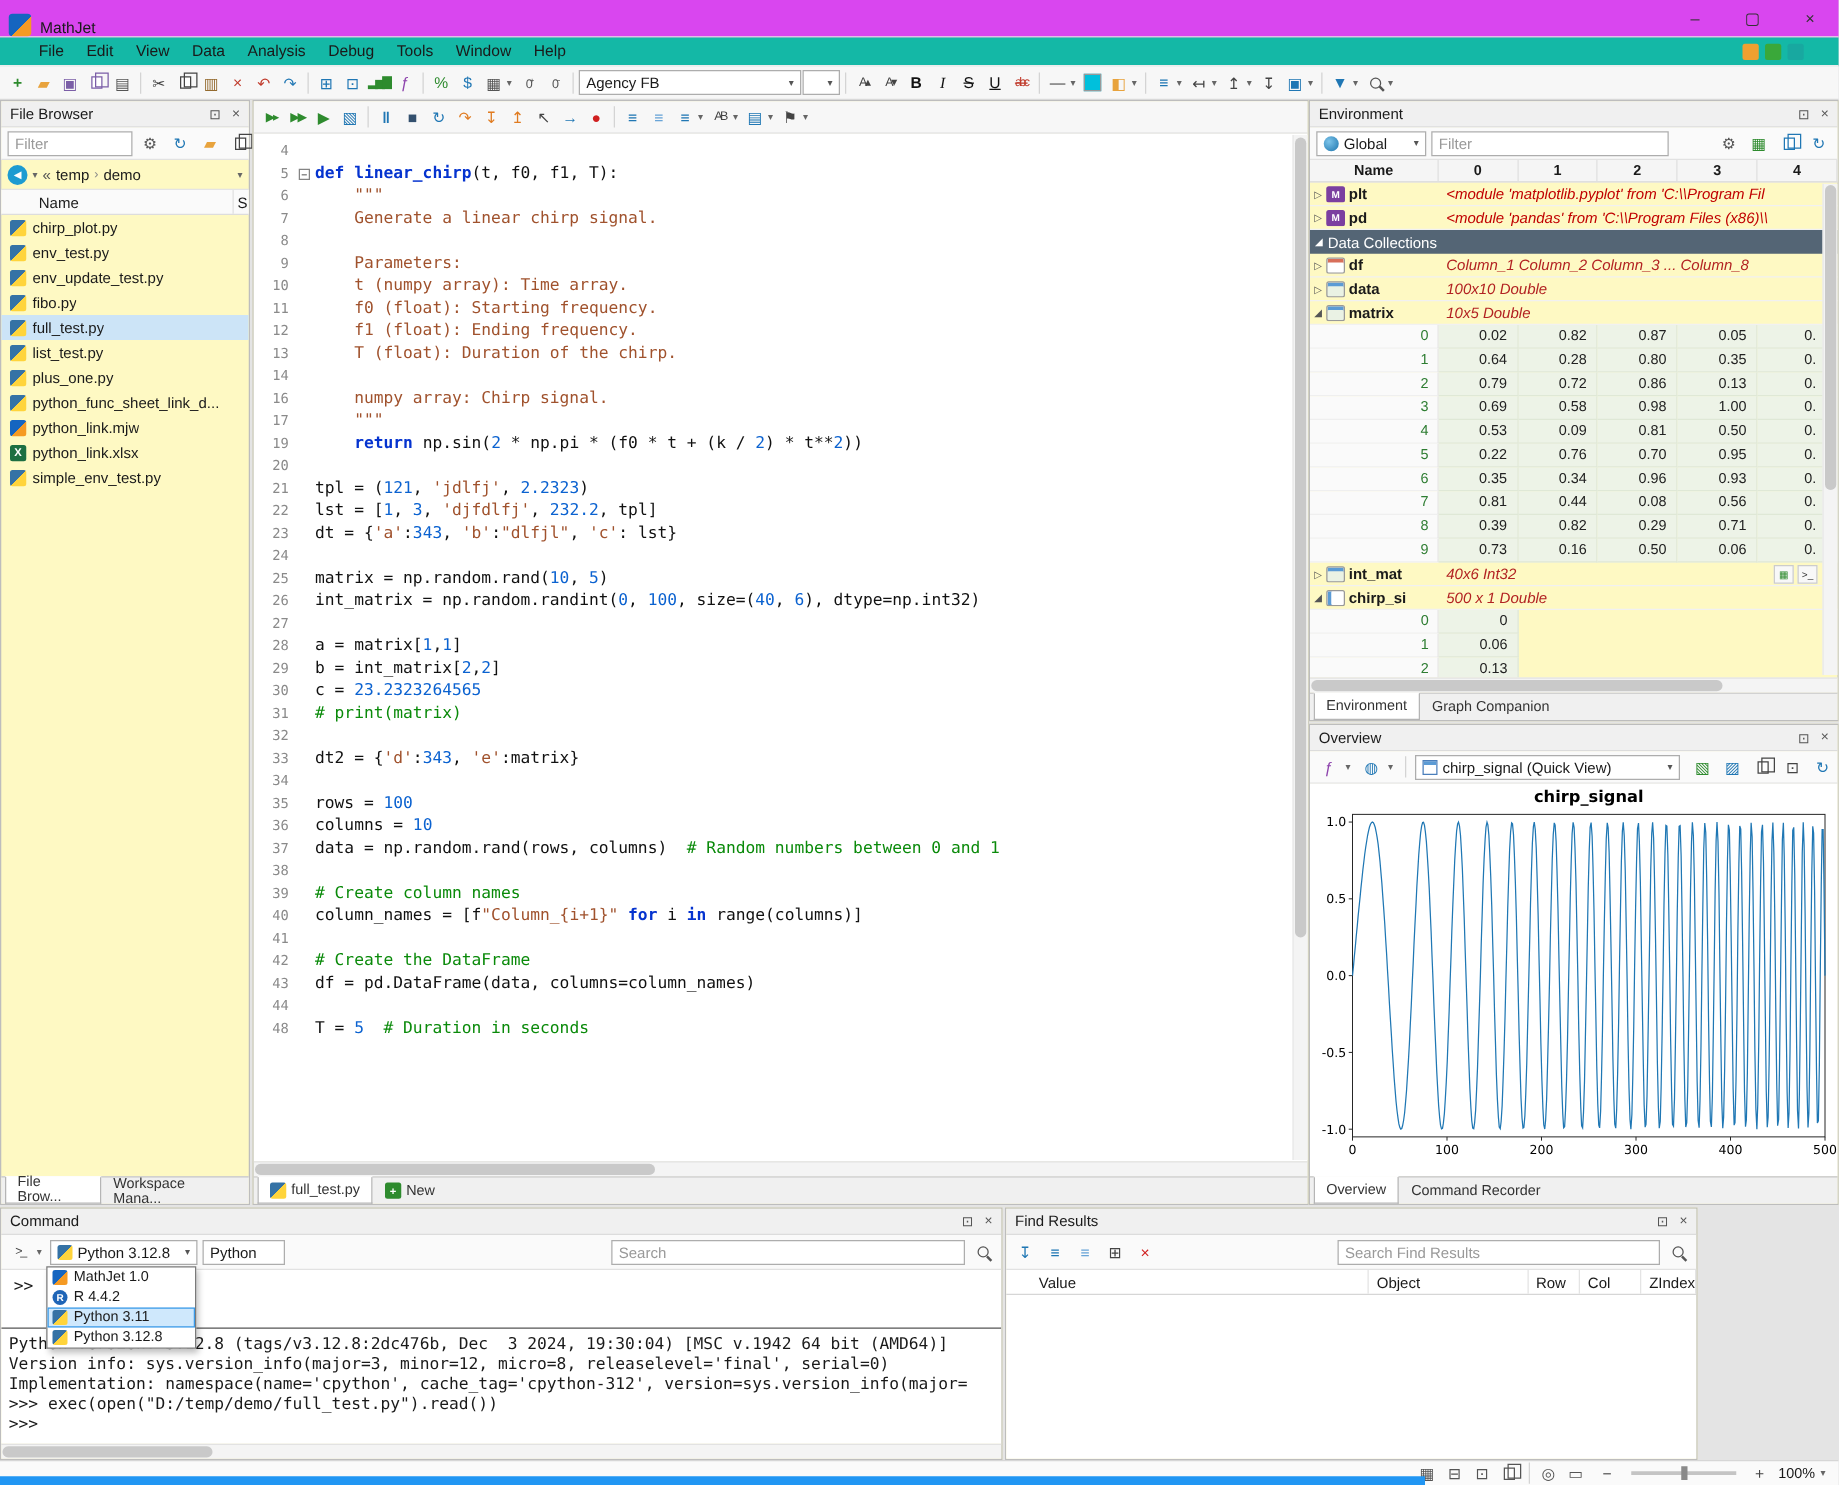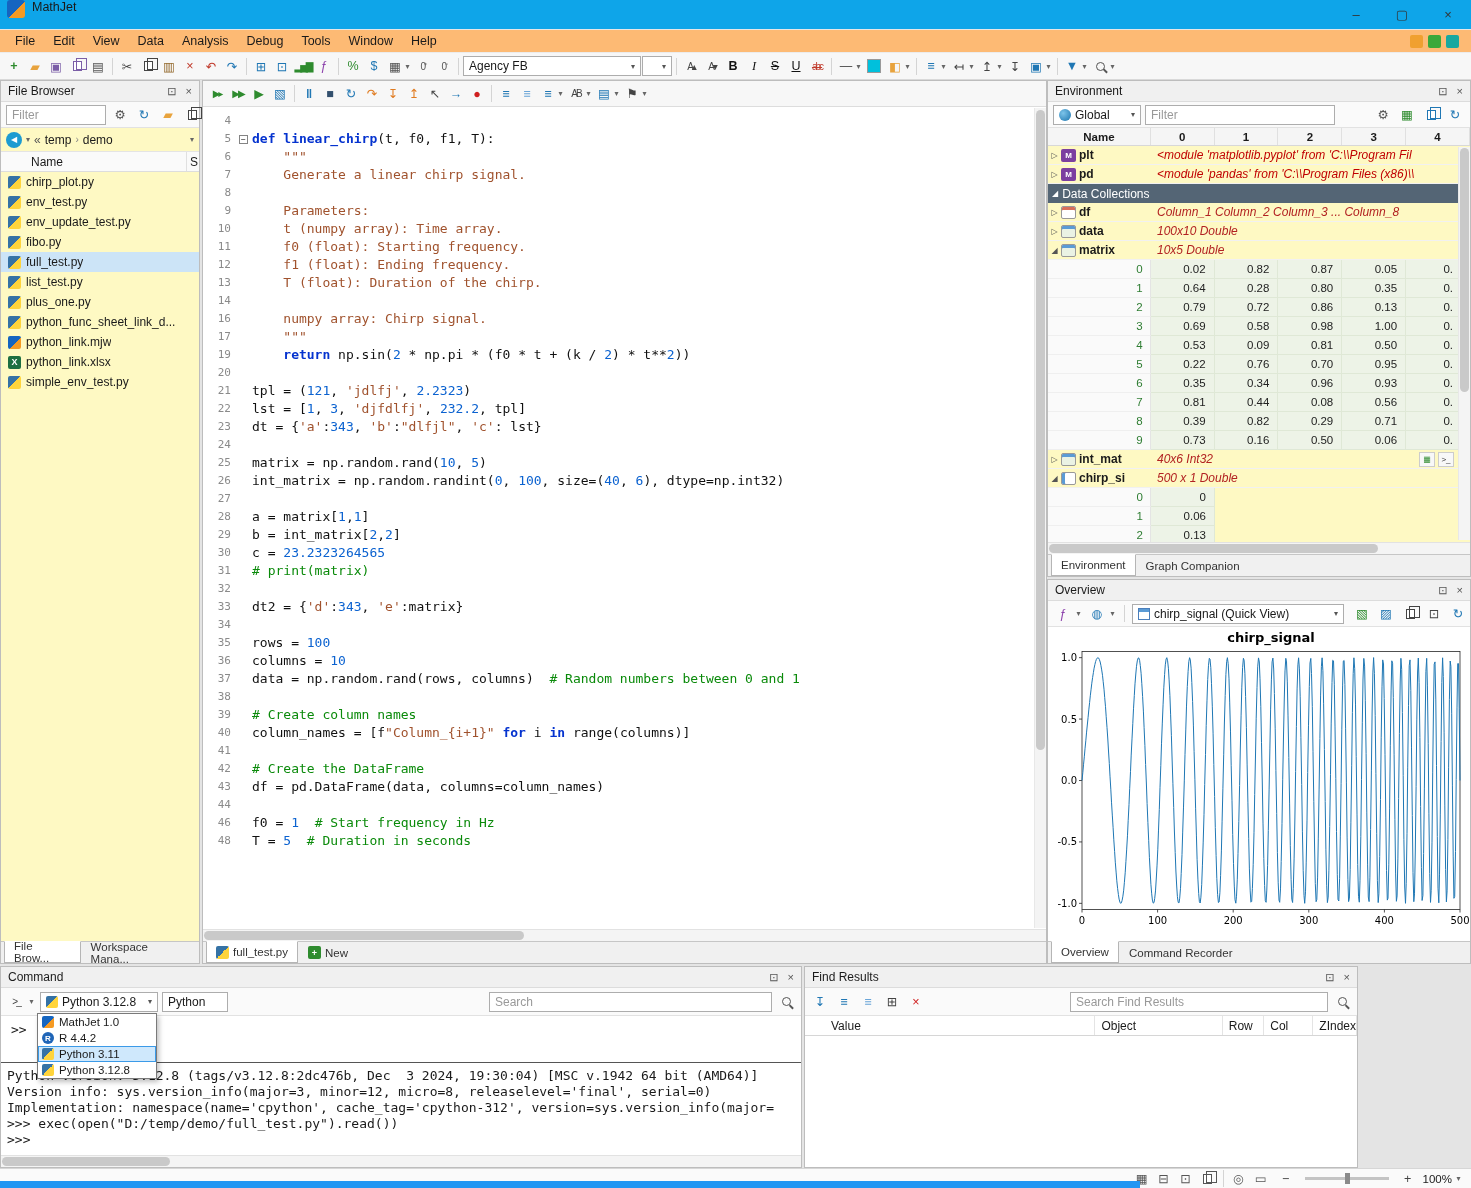--- a/index.html
+++ b/index.html
@@ -1,23 +1,23 @@
 <!DOCTYPE html>
 <html><head>
 <meta charset="utf-8">
 <style>
 *{box-sizing:border-box}
 html,body{margin:0;padding:0}
 body{width:1471px;height:1188px;position:relative;overflow:hidden;background:#e4e4e4;font-family:"Liberation Sans",sans-serif;font-size:12px;color:#1a1a1a}
-.titlebar{position:absolute;left:0;top:0;width:100%;height:30px;background:#0ea5e9;display:flex;align-items:flex-start;border-bottom:1px solid #e6e6e6}
+.titlebar{position:absolute;left:0;top:0;width:100%;height:30px;background:#d946ef;display:flex;align-items:flex-end;border-bottom:1px solid #e6e6e6}
 .app-logo{width:18px;height:18px;margin:0 7px;border-radius:3px;background:linear-gradient(135deg,#1565c0 55%,#f59a23 45%)}
 .app-title{font-size:12.5px}
 .win-controls{margin-left:auto;display:flex;height:100%}
 .win-btn{width:46px;display:flex;align-items:center;justify-content:center;font-size:13px;color:#333}
-.menubar{position:absolute;left:0;top:30px;width:100%;height:23px;background:#fdba74;display:flex;align-items:center;padding:0 6px;border-bottom:1px solid #ececec}
+.menubar{position:absolute;left:0;top:30px;width:100%;height:23px;background:#14b8a6;display:flex;align-items:center;padding:0 22px;border-bottom:1px solid #ececec}
 .flexrow{display:flex;align-items:center}
 .menu-item{padding:3px 9px;font-size:12.5px}
 .mstat{width:13px;height:13px;border-radius:2px;margin-left:5px}
 .toolbar{position:absolute;left:0;top:53px;width:100%;height:27px;border-bottom:1px solid #d9d9d9;display:flex;align-items:center;gap:1px;padding:0 4px;background:#f7f7f7}
 .etoolbar{height:26px;border-bottom:1px solid #ddd;flex:none;display:flex;align-items:center;gap:1px;padding:0 4px;background:#f7f7f7}
 .tbi{min-width:20px;height:20px;display:inline-flex;align-items:center;justify-content:center;font-size:12.5px;border-radius:2px;color:#444;flex:none}
 .ddar{min-width:9px;height:20px;display:inline-flex;align-items:center;justify-content:center;font-size:8px;color:#666;margin-left:-3px;flex:none}
 .tight{letter-spacing:-2px;font-size:10px}
 .b{font-weight:bold}.it{font-style:italic;font-family:"Liberation Serif",serif}.strike{text-decoration:line-through}.ul{text-decoration:underline}
 .tb-sep{width:1px;height:17px;background:#d4d4d4;margin:0 3px;flex:none}
@@ -371,21 +371,20 @@
       <div class="code-line"><span class="ln">35</span><span class="fold-col"></span><span class="code-body"><span class="tk-p">rows = </span><span class="tk-n">100</span></span></div>
       <div class="code-line"><span class="ln">36</span><span class="fold-col"></span><span class="code-body"><span class="tk-p">columns = </span><span class="tk-n">10</span></span></div>
       <div class="code-line"><span class="ln">37</span><span class="fold-col"></span><span class="code-body"><span class="tk-p">data = np.random.rand(rows, columns)  </span><span class="tk-c"># Random numbers between 0 and 1</span></span></div>
       <div class="code-line"><span class="ln">38</span><span class="fold-col"></span><span class="code-body"></span></div>
       <div class="code-line"><span class="ln">39</span><span class="fold-col"></span><span class="code-body"><span class="tk-c"># Create column names</span></span></div>
       <div class="code-line"><span class="ln">40</span><span class="fold-col"></span><span class="code-body"><span class="tk-p">column_names = [f</span><span class="tk-s">"Column_{i+1}"</span><span class="tk-p"> </span><span class="tk-k">for</span><span class="tk-p"> i </span><span class="tk-k">in</span><span class="tk-p"> range(columns)]</span></span></div>
       <div class="code-line"><span class="ln">41</span><span class="fold-col"></span><span class="code-body"></span></div>
       <div class="code-line"><span class="ln">42</span><span class="fold-col"></span><span class="code-body"><span class="tk-c"># Create the DataFrame</span></span></div>
       <div class="code-line"><span class="ln">43</span><span class="fold-col"></span><span class="code-body"><span class="tk-p">df = pd.DataFrame(data, columns=column_names)</span></span></div>
       <div class="code-line"><span class="ln">44</span><span class="fold-col"></span><span class="code-body"></span></div>
-      <div class="code-line"><span class="ln">46</span><span class="fold-col"></span><span class="code-body"><span class="tk-p">f0 = </span><span class="tk-n">1</span><span class="tk-p">  </span><span class="tk-c"># Start frequency in Hz</span></span></div>
       <div class="code-line"><span class="ln">48</span><span class="fold-col"></span><span class="code-body"><span class="tk-p">T = </span><span class="tk-n">5</span><span class="tk-p">  </span><span class="tk-c"># Duration in seconds</span></span></div>
     </div>
   <div class="hscroll">
       <div class="hthumb" style="width:38%"></div>
     </div>
   <div class="tabstrip" id="editor-tabs">
       <div class="btab active">
         <span class="fi fi-py"></span>
         <span>full_test.py</span>
       </div>

